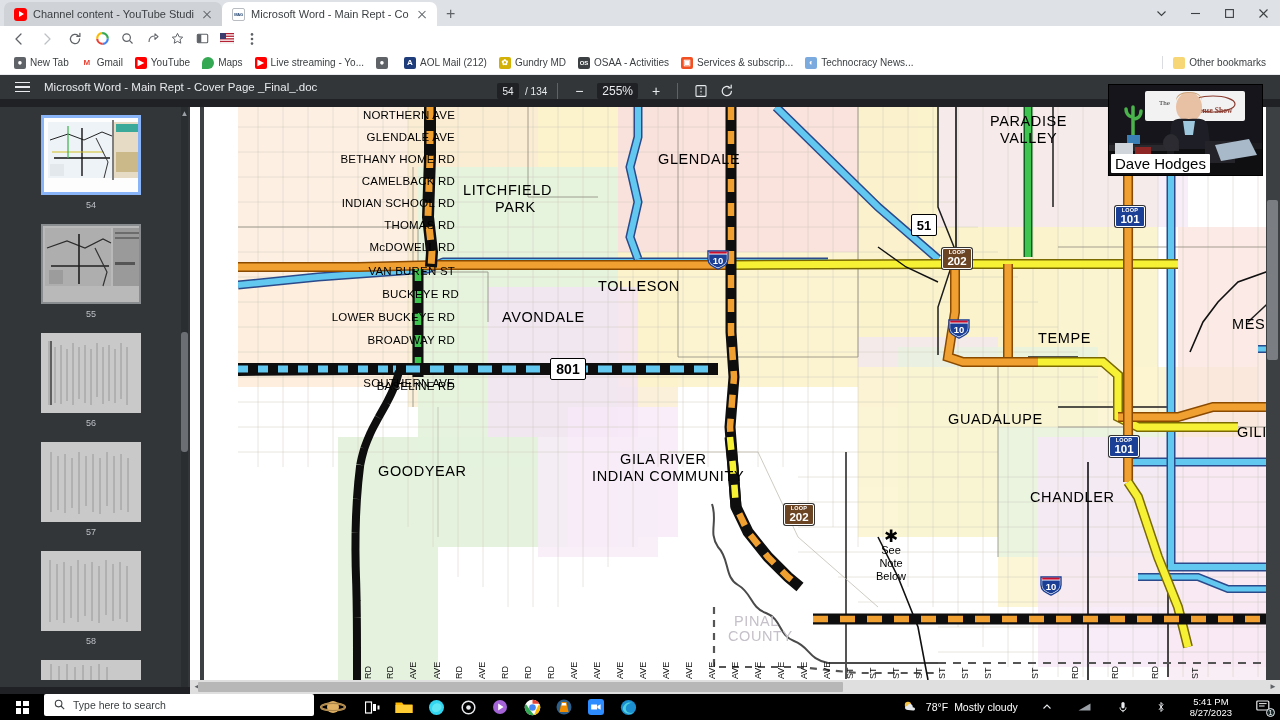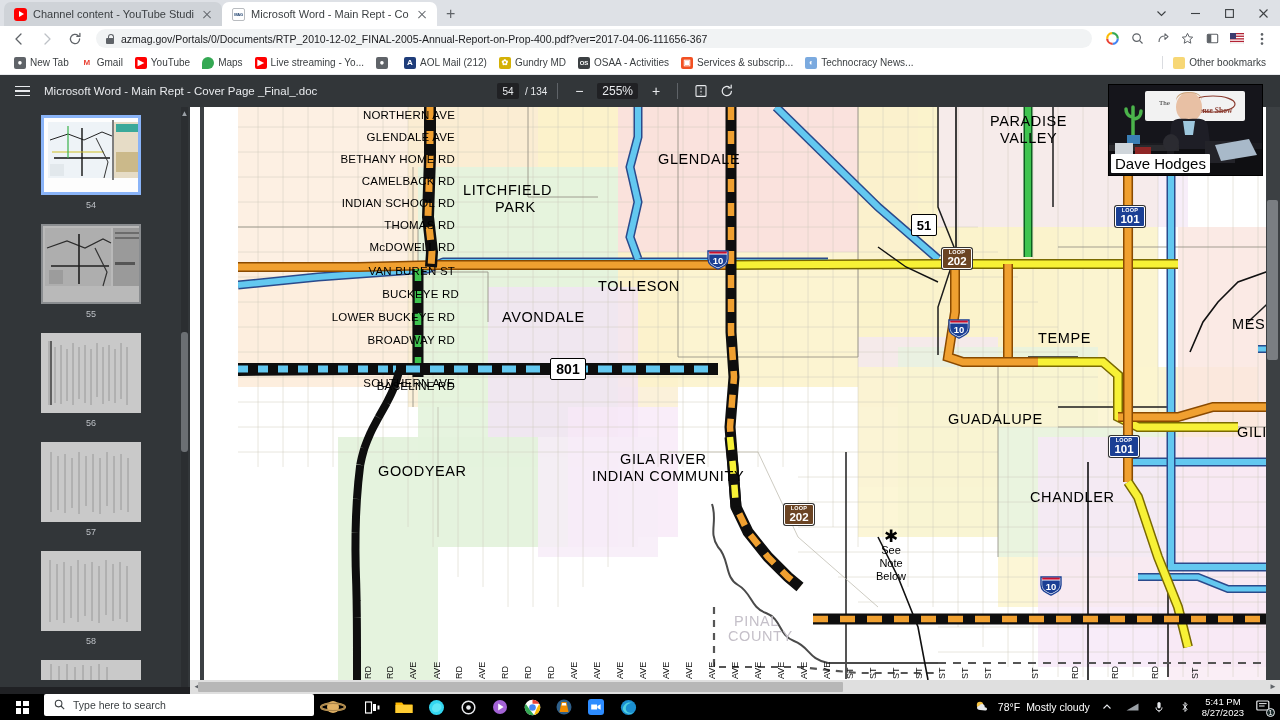--- a/index.html
+++ b/index.html
@@ -73,21 +73,21 @@
     font-size:10px; color:#3c4043; border-bottom:1px solid #e8eaed;
   }
   .bm { display:flex; align-items:center; gap:4px; padding:0 6px; height:20px; white-space:nowrap; }
   .bm-ico { width:12px; height:12px; flex:0 0 12px; border-radius:2px; display:flex;
     align-items:center; justify-content:center; font-size:8px; color:#fff; font-weight:bold; }
   .bm-spacer { flex:1; }
   .bm-sep { width:1px; height:13px; background:#dadce0; margin:0 4px; }
 
   
   .pdftoolbar {
-    position:absolute; left:0; top:75px; width:1280px; height:32px;
+    position:absolute; left:0; top:75px; width:1280px; height:24px;
     background:#323639; display:flex; align-items:center; color:#e8eaed;
   }
   .hamburger { width:44px; height:32px; display:flex; flex-direction:column; gap:3px;
     align-items:center; justify-content:center; }
   .hamburger i { display:block; width:15px; height:1.6px; background:#e8eaed; }
   .pdf-title { font-size:11.5px; color:#e8eaed; white-space:nowrap; }
   .pdf-tools { position:absolute; right:0; top:0; height:32px; display:flex; align-items:center;
     gap:0px; padding-right:540px; }
   .pagebox { width:22px; height:16px; background:#202124; border-radius:2px; color:#e8eaed;
     font-size:10px; display:flex; align-items:center; justify-content:center; }
@@ -175,21 +175,21 @@
     background:#000000; display:flex; align-items:flex-start; }
   .startbtn { width:44px; height:26px; display:flex; align-items:center; justify-content:center; }
   .win-logo { width:13px; height:13px; display:grid; grid-template-columns:1fr 1fr;
     grid-template-rows:1fr 1fr; gap:1.5px; }
   .win-logo i { background:#ffffff; display:block; }
   .searchbox { width:270px; height:22px; background:#ffffff; border-radius:2px;
     display:flex; align-items:center; gap:8px; padding:0 10px; font-size:10.5px; color:#3c4043; }
   .tb-icons { display:flex; align-items:center; gap:0px; margin-left:4px; }
   .tbi { width:32px; height:26px; display:flex; align-items:center; justify-content:center; }
   .tray { position:absolute; right:0; top:0; height:26px; display:flex; align-items:center;
-    gap:8px; padding-right:6px; color:#e8eaed; font-size:10px; }
+    gap:20px; padding-right:6px; color:#e8eaed; font-size:10px; }
   .tray-clock { text-align:center; font-size:9.5px; line-height:11px; color:#fff; }
   .tray-ico { width:18px; height:22px; display:flex; align-items:center; justify-content:center;
     color:#e8eaed; }
   .weather { display:flex; align-items:center; gap:6px; color:#ffffff; font-size:10.5px; }
 </style>
 </head>
 <body>
 
 <div id="root">
 
@@ -239,24 +239,20 @@
     <div class="navbtn dim">
       <svg width="14" height="14" viewBox="0 0 14 14">
           <path d="M5 2 L10 7 L5 12" stroke="#bdc1c6" stroke-width="1.3" fill="none" stroke-linecap="round" stroke-linejoin="round"></path>
         </svg>
     </div>
     <div class="navbtn">
       <svg width="14" height="14" viewBox="0 0 14 14">
           <path d="M11.6 7 A4.6 4.6 0 1 1 10.2 3.7" stroke="#5f6368" stroke-width="1.3" fill="none" stroke-linecap="round"></path>
           <path d="M11.9 1.4 L11.9 4.4 L8.9 4.4" stroke="#5f6368" stroke-width="1.3" fill="none" stroke-linecap="round" stroke-linejoin="round"></path>
         </svg>
-    </div>
-    <div class="urlbox">
-      <span class="lock"></span>
-      <span class="url-text">azmag.gov/Portals/0/Documents/RTP_2010-12-02_FINAL-2005-Annual-Report-on-Prop-400.pdf?ver=2017-04-06-111656-367</span>
     </div>
     <div class="omni-right">
       <div class="oicon">
         <svg width="13" height="13" viewBox="0 0 13 13">
             <circle cx="6.5" cy="6.5" r="5.3" fill="none" stroke="#4285f4" stroke-width="2.2" stroke-dasharray="8 25"></circle>
             <circle cx="6.5" cy="6.5" r="5.3" fill="none" stroke="#ea4335" stroke-width="2.2" stroke-dasharray="8 25" stroke-dashoffset="-8"></circle>
             <circle cx="6.5" cy="6.5" r="5.3" fill="none" stroke="#fbbc05" stroke-width="2.2" stroke-dasharray="8 25" stroke-dashoffset="-16"></circle>
             <circle cx="6.5" cy="6.5" r="5.3" fill="none" stroke="#34a853" stroke-width="2.2" stroke-dasharray="9 25" stroke-dashoffset="-24"></circle>
           </svg>
       </div>

